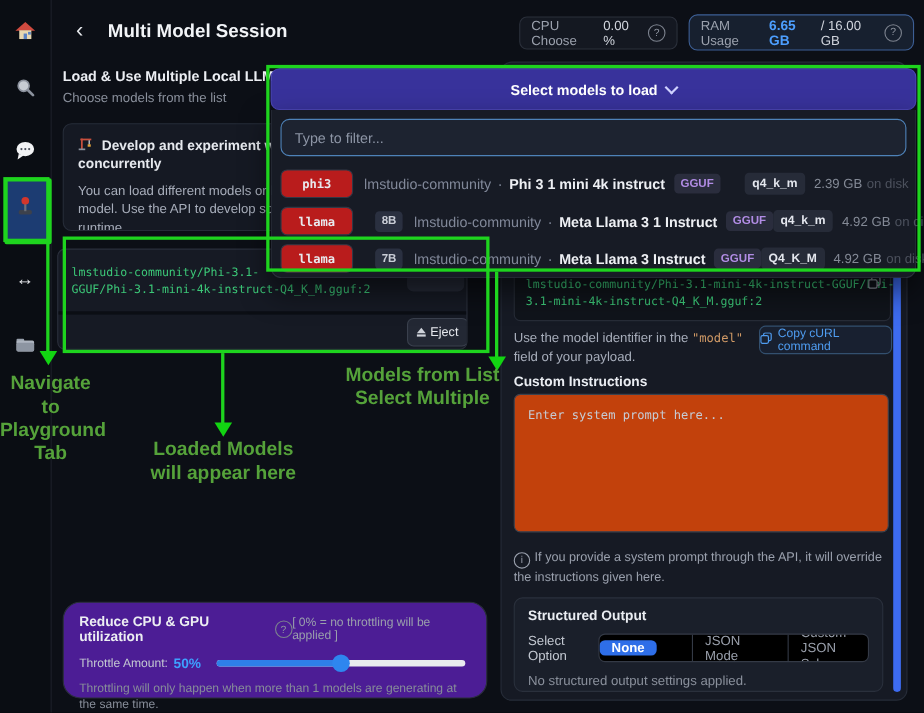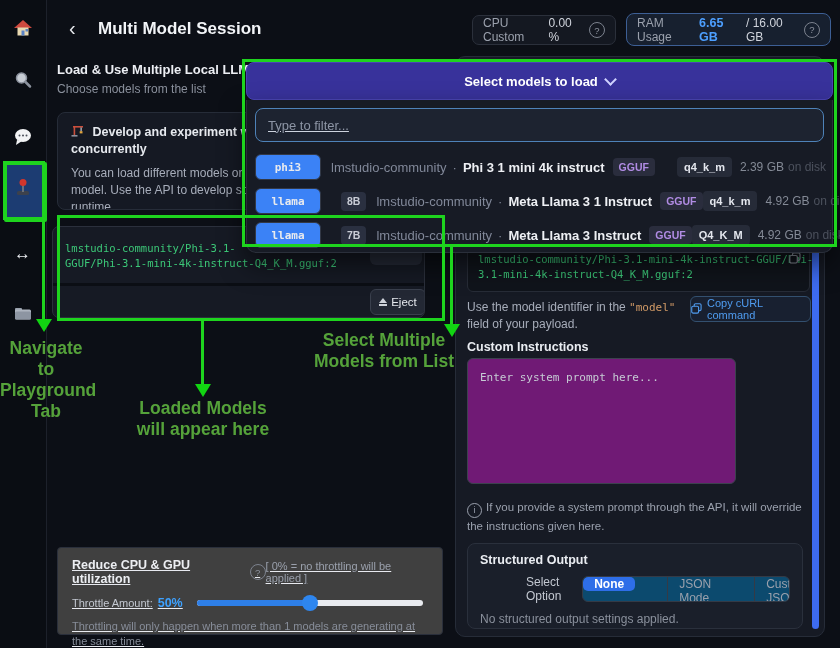--- a/index.html
+++ b/index.html
@@ -41,22 +41,22 @@
   .lid-green{color:#3cc878;}
   .lid-pink{color:#dd6ba3;}
   .loaded-div{position:absolute;left:0;top:56px;width:100%;height:3px;background:#0b0e14;}
   .eject-btn{position:absolute;left:317px;top:62px;width:54px;height:24px;background:#232834;border:1px solid #3a404d;
              border-radius:6px;display:flex;align-items:center;justify-content:center;gap:4px;font-size:11.5px;color:#e6e9ee;}
   .ghost-pill{position:absolute;left:317px;top:21px;width:52px;height:17px;background:#333947;border-radius:6px;opacity:.55;}
   .eject-ic{display:inline-flex;flex-direction:column;align-items:center;gap:1px;}
   .eject-ic .tri{width:0;height:0;border-left:4px solid transparent;border-right:4px solid transparent;border-bottom:5px solid #cfd3da;}
   .eject-ic .bar{width:8px;height:2px;background:#cfd3da;}
 
-  .throttle-card{left:57px;top:547px;width:386px;height:88px;background:#404040;border:1px solid #2a2f3b;
-                 border-radius:4px;box-sizing:border-box;padding:10px 14px;text-decoration:underline;}
+  .throttle-card{left:57px;top:547px;width:386px;height:88px;background:#4c1d95;border:1px solid #2a2f3b;
+                 border-radius:16px;box-sizing:border-box;padding:10px 14px;}
   .th-row1{display:flex;align-items:center;}
   .th-title{font-size:12.5px;font-weight:bold;color:#eceef2;}
   .th-help{margin-left:6px;margin-right:0;}
   .th-hint{margin-left:auto;font-size:11px;color:#9aa0ac;}
   .th-row2{display:flex;align-items:center;margin-top:9px;}
   .th-lbl{font-size:11px;color:#c3c8d1;}
   .th-val{font-size:12.5px;font-weight:bold;color:#3da1ff;margin-left:5px;}
   .slider{position:relative;margin-left:14px;width:226px;height:16px;flex:0 0 auto;}
   .slider .track{position:absolute;left:0;top:5px;width:100%;height:6px;background:#e9ebef;border-radius:3px;}
   .slider .fill{position:absolute;left:0;top:5px;height:6px;background:#2e7fe8;border-radius:3px 0 0 3px;}
@@ -68,54 +68,54 @@
                border-radius:10px;box-sizing:border-box;}
   .code-block{left:467px;top:243px;width:343px;height:49px;background:#10141b;border:1px solid #272c37;
               border-radius:6px;box-sizing:border-box;padding:8px 10px;}
   .code-line{font-size:10.5px;line-height:15px;color:#3cc878;white-space:nowrap;}
   .copy-ic{position:absolute;right:8px;top:6px;}
   .payload{left:467px;top:299px;width:225px;font-size:12px;color:#a7adba;line-height:17px;}
   .inline-code{font-family:"DejaVu Sans Mono",monospace;font-size:11px;color:#d19a66;}
   .curl-btn{left:690px;top:296px;width:121px;height:26px;background:#182030;border:1px solid #33506f;border-radius:6px;
             display:flex;align-items:center;justify-content:center;gap:5px;font-size:11px;color:#4f9cf0;box-sizing:border-box;}
   .ci-title{left:467px;top:340px;font-size:12.5px;font-weight:bold;color:#eaedf2;}
-  .prompt-area{left:467px;top:358px;width:269px;height:126px;background:#701a75;border:1px solid #3c424e;border-radius:6px;
+  .prompt-area{left:467px;top:358px;width:341px;height:126px;background:#c2410c;border:1px solid #3c424e;border-radius:6px;
                box-sizing:border-box;resize:none;padding:12px;font-family:"DejaVu Sans Mono",monospace;font-size:11px;color:#c6cbd4;}
   .prompt-area::placeholder{color:#c6cbd4;opacity:1;}
   .api-note{left:467px;top:499px;width:345px;font-size:11.5px;color:#9aa0ad;line-height:16px;}
   .info-ic{display:inline-flex;width:13px;height:13px;border:1px solid #9aa0ad;border-radius:50%;font-size:9px;
            align-items:center;justify-content:center;vertical-align:-2px;margin-right:4px;}
   .info-ic::before{content:"i";}
   .so-card{left:467px;top:543px;width:336px;height:86px;background:#1a1f2a;border:1px solid #2a303c;border-radius:8px;
            box-sizing:border-box;padding:9px 12px;}
   .so-title{font-size:12.5px;font-weight:bold;color:#eaedf2;}
   .so-row{display:flex;align-items:center;margin-top:8px;}
-  .so-lbl{font-size:12px;color:#c3c8d1;margin-left:46px;}
-  .seg{margin-left:14px;display:flex;align-items:flex-start;background:#0c4a6e;border:1px solid #343a46;border-radius:6px;overflow:hidden;height:24px;gap:32px;}
+  .so-lbl{font-size:12px;color:#c3c8d1;}
+  .seg{margin-left:14px;display:flex;align-items:center;background:#000000;border:1px solid #343a46;border-radius:6px;overflow:hidden;height:24px;gap:32px;}
   .seg-opt{display:flex;align-items:center;padding:0 11px;font-size:12px;color:#9aa0ac;border-left:1px solid #343a46;}
   .seg-opt:first-child{border-left:none;}
   .seg-active{background:#2e6ee8;color:#ffffff;font-weight:bold;border-radius:5px;}
   .so-note{margin-top:9px;font-size:12px;color:#8a909c;}
   .scrollbar{left:812px;top:247px;width:7px;height:382px;background:#3d6bf0;border-radius:4px;}
 
   
   .dd-btn{left:246px;top:62px;width:587px;height:38px;background:#38329b;border:1px solid #4b45b5;border-radius:8px;
           box-sizing:border-box;display:flex;align-items:center;justify-content:center;gap:8px;z-index:50;}
   .dd-btn-label{font-size:13px;font-weight:bold;color:#ffffff;}
   .chev-down{width:7px;height:7px;border-right:2px solid #cfd2ff;border-bottom:2px solid #cfd2ff;
              transform:rotate(45deg);margin-top:-4px;}
   .dd-popup{left:246px;top:100px;width:587px;height:153px;background:#171b25;border:1px solid #2a2f3a;border-top:none;
             border-radius:0 0 10px 10px;box-sizing:border-box;z-index:50;box-shadow:0 12px 26px rgba(0,0,0,.55);}
   .filter-input{position:absolute;left:8px;top:8px;width:569px;height:34px;background:#1d2330;border:1px solid #4e82b8;
                 border-radius:8px;box-sizing:border-box;padding:0 12px;font-size:13px;color:#cdd3de;
-                font-family:"Liberation Sans",sans-serif;text-decoration:underline;}
+                font-family:"Liberation Sans",sans-serif;}
   .filter-input::placeholder{color:#8d95a5;opacity:1;}
   .dd-rows{position:absolute;left:8px;top:52px;width:571px;}
   .dd-row{display:flex;align-items:center;height:30px;margin-bottom:4px;}
-  .arch-pill{width:64px;height:24px;background:#3b82f6;border:1px solid #323846;border-radius:6px;
+  .arch-pill{width:64px;height:24px;background:#b91c1c;border:1px solid #323846;border-radius:6px;
              display:flex;align-items:center;justify-content:center;font-family:"DejaVu Sans Mono",monospace;
              font-size:11px;font-weight:bold;color:#e8eaee;flex:0 0 auto;}
   .size-pill{margin-left:20px;height:19px;padding:0 6px;background:#2a3040;border-radius:4px;display:flex;align-items:center;
              font-size:10.5px;font-weight:bold;color:#c9cdd6;flex:0 0 auto;}
   .size-pill:empty{display:none;}
   .pub{margin-left:10px;font-size:13px;color:#818899;white-space:nowrap;}
   .dot-sep{margin:0 6px;color:#818899;font-size:13px;}
   .mname{font-size:13px;font-weight:bold;color:#eef0f4;white-space:nowrap;}
   .fmt-badge{margin-left:8px;height:18px;padding:0 6px;background:#2a2d3d;border-radius:4px;display:flex;align-items:center;
              font-size:10.5px;font-weight:bold;color:#b18ce4;flex:0 0 auto;}
@@ -190,21 +190,21 @@
             <rect x="2" y="8.5" width="16" height="8" rx="1.5" fill="#8d95a2"></rect>
           </svg>
       </span>
     </div>
   </div>
 
   <div class="abs back">‹</div>
   <div class="abs title">Multi Model Session</div>
 
   <div class="abs badge cpu-badge">
-    <span class="lbl">CPU Custom</span>
+    <span class="lbl">CPU Choose</span>
     <span class="val" style="margin-left:auto;">0.00 %</span>
     <span class="help" style="margin-left:2px;"></span>
   </div>
   <div class="abs badge ram-badge">
     <span class="lbl">RAM Usage</span>
     <span class="ram-used" style="margin-left:auto;">6.65 GB</span>
     <span class="val">/ 16.00 GB</span>
     <span class="help" style="margin-left:2px;"></span>
   </div>
 
@@ -375,17 +375,17 @@
   <div class="abs anno gtext" style="left:0px;top:338px;width:92px;">
     <div>Navigate to</div>
     <div>Playground</div>
     <div>Tab</div>
   </div>
   <div class="abs anno gtext" style="left:118px;top:398px;width:170px;">
     <div>Loaded Models</div>
     <div>will appear here</div>
   </div>
   <div class="abs anno gtext" style="left:308px;top:330px;width:152px;">
+    <div>Models from List</div>
     <div>Select Multiple</div>
-    <div>Models from List</div>
   </div>
 
 </div>
 
 </body></html>

